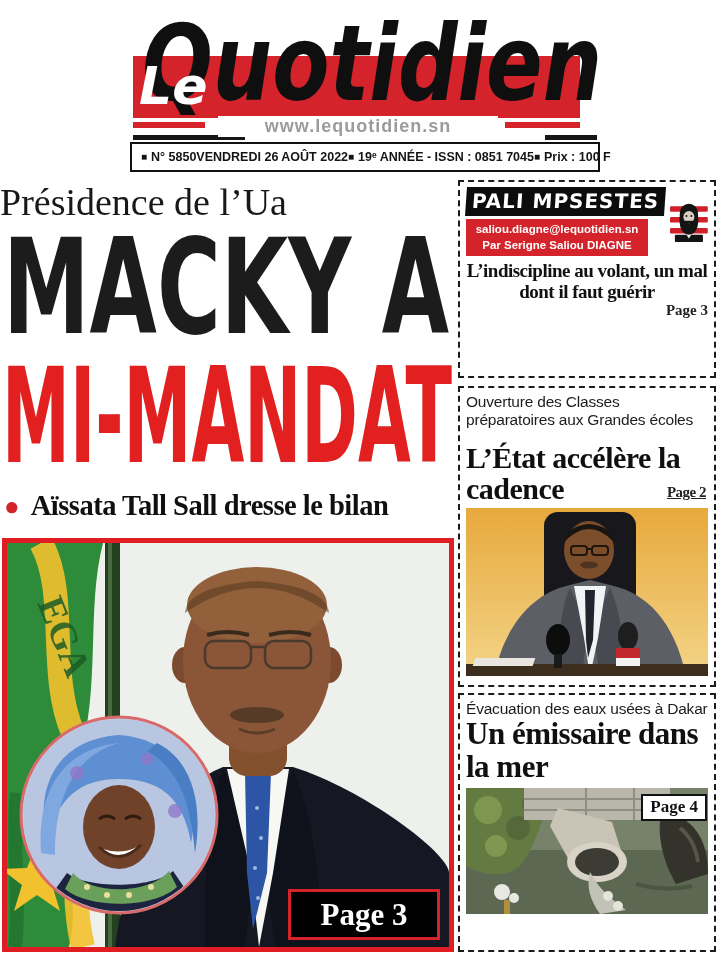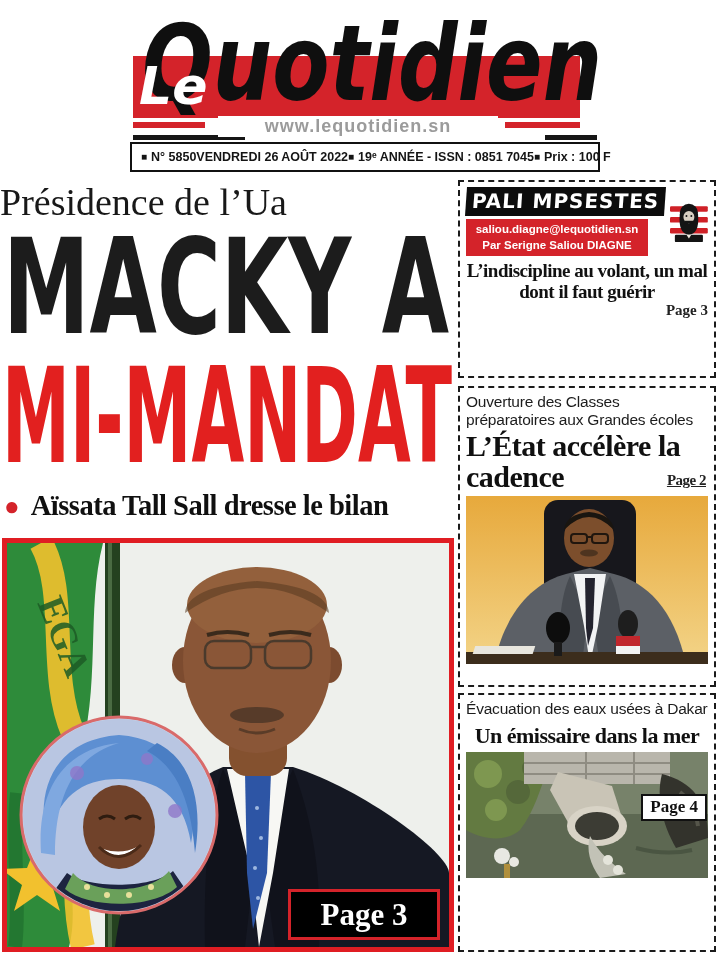--- a/index.html
+++ b/index.html
@@ -65,22 +65,22 @@
         letter-spacing:1px;padding:2px 6px 3px;transform:skewX(-4deg);white-space:nowrap;}
   .byline{margin-top:3px;background:var(--red);color:#fff;text-align:center;
         font-weight:bold;font-size:11.5px;line-height:1.35;padding:3px 2px;width:182px;}
   .sb1-hl{margin-top:3px;text-align:center;font-family:"Liberation Serif",serif;
         font-weight:bold;font-size:19px;line-height:1.13;color:#111;letter-spacing:-0.5px;}
   .pageref{font-family:"Liberation Serif",serif;font-weight:bold;font-size:15px;
         color:#222;text-align:right;line-height:1;}
   .sb-kicker{font-size:15.5px;line-height:1.18;color:#1c1c1c;letter-spacing:-0.2px;}
   .sb-hl{font-family:"Liberation Serif",serif;font-weight:bold;color:#101010;
         letter-spacing:-0.5px;position:relative;}
-  .sb2 .sb-hl{font-size:30px;line-height:1.04;margin-top:0;}
-  .sb3 .sb-hl{font-size:22px;line-height:1.06;margin-top:6px;text-align:center;}
+  .sb2 .sb-hl{font-size:30px;line-height:1.04;margin-top:12px;}
+  .sb3 .sb-hl{font-size:31px;line-height:1.06;margin-top:0;}
   .sb2 .pageref{position:absolute;right:2px;bottom:4px;text-decoration:underline;}
   .sb-photo{display:block;margin-top:4px;}
   .page4-box{position:absolute;right:7px;top:99px;background:#fff;border:2px solid #111;
         padding:1px 7px 2px;font-family:"Liberation Serif",serif;font-weight:bold;
         font-size:17px;color:#111;z-index:3;}
 </style>
 </head>
 <body>
 
 <div class="abs m-band"></div>

